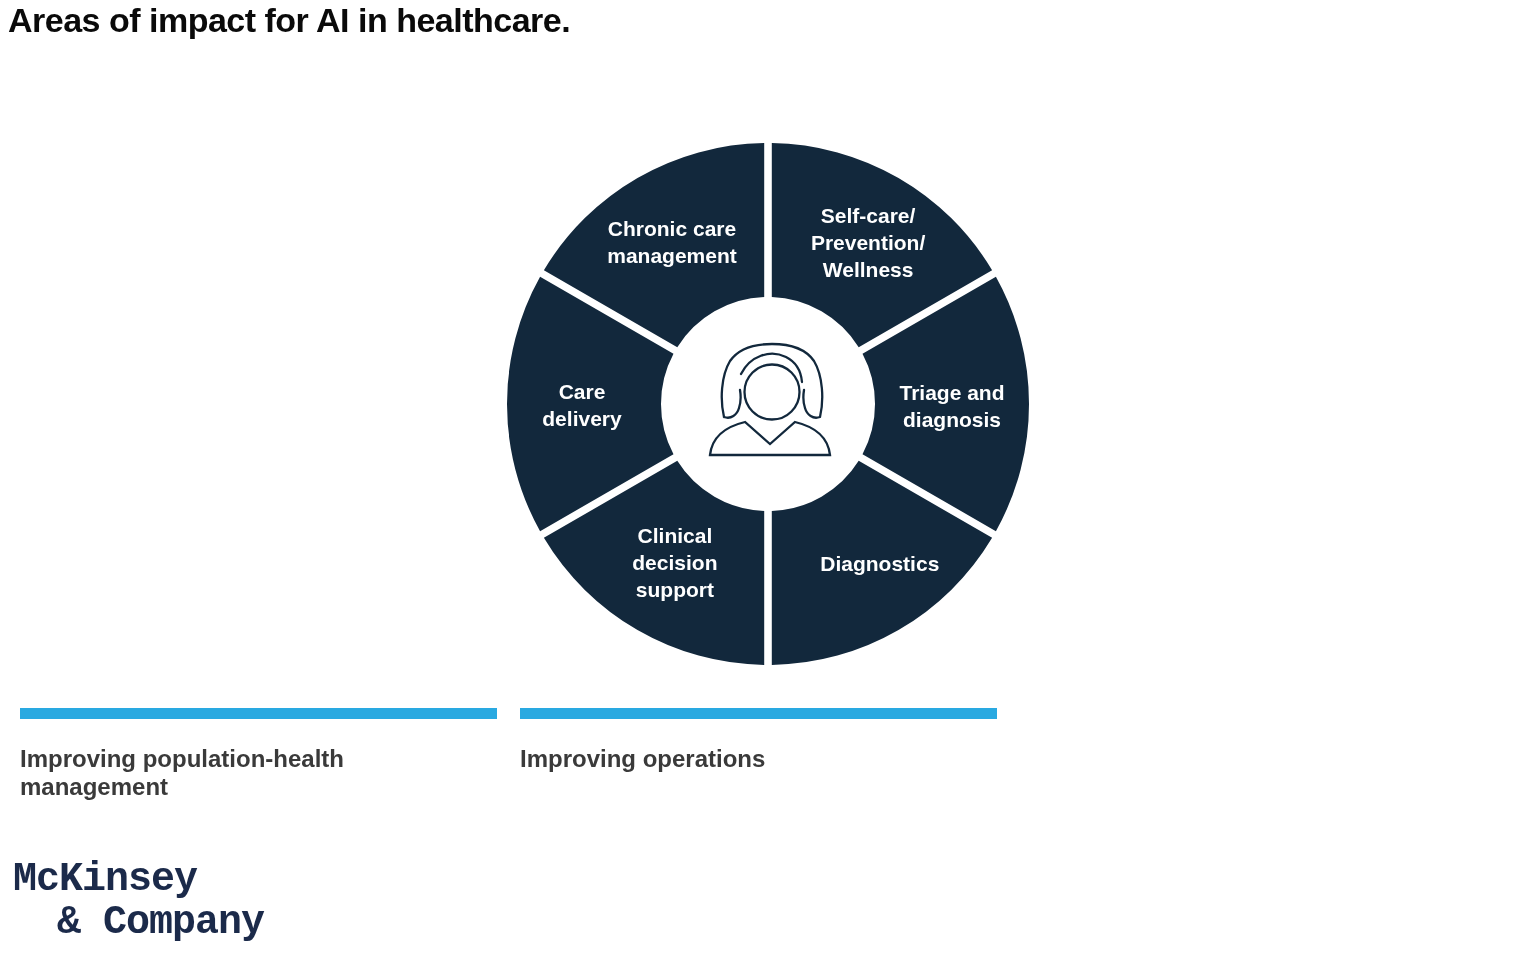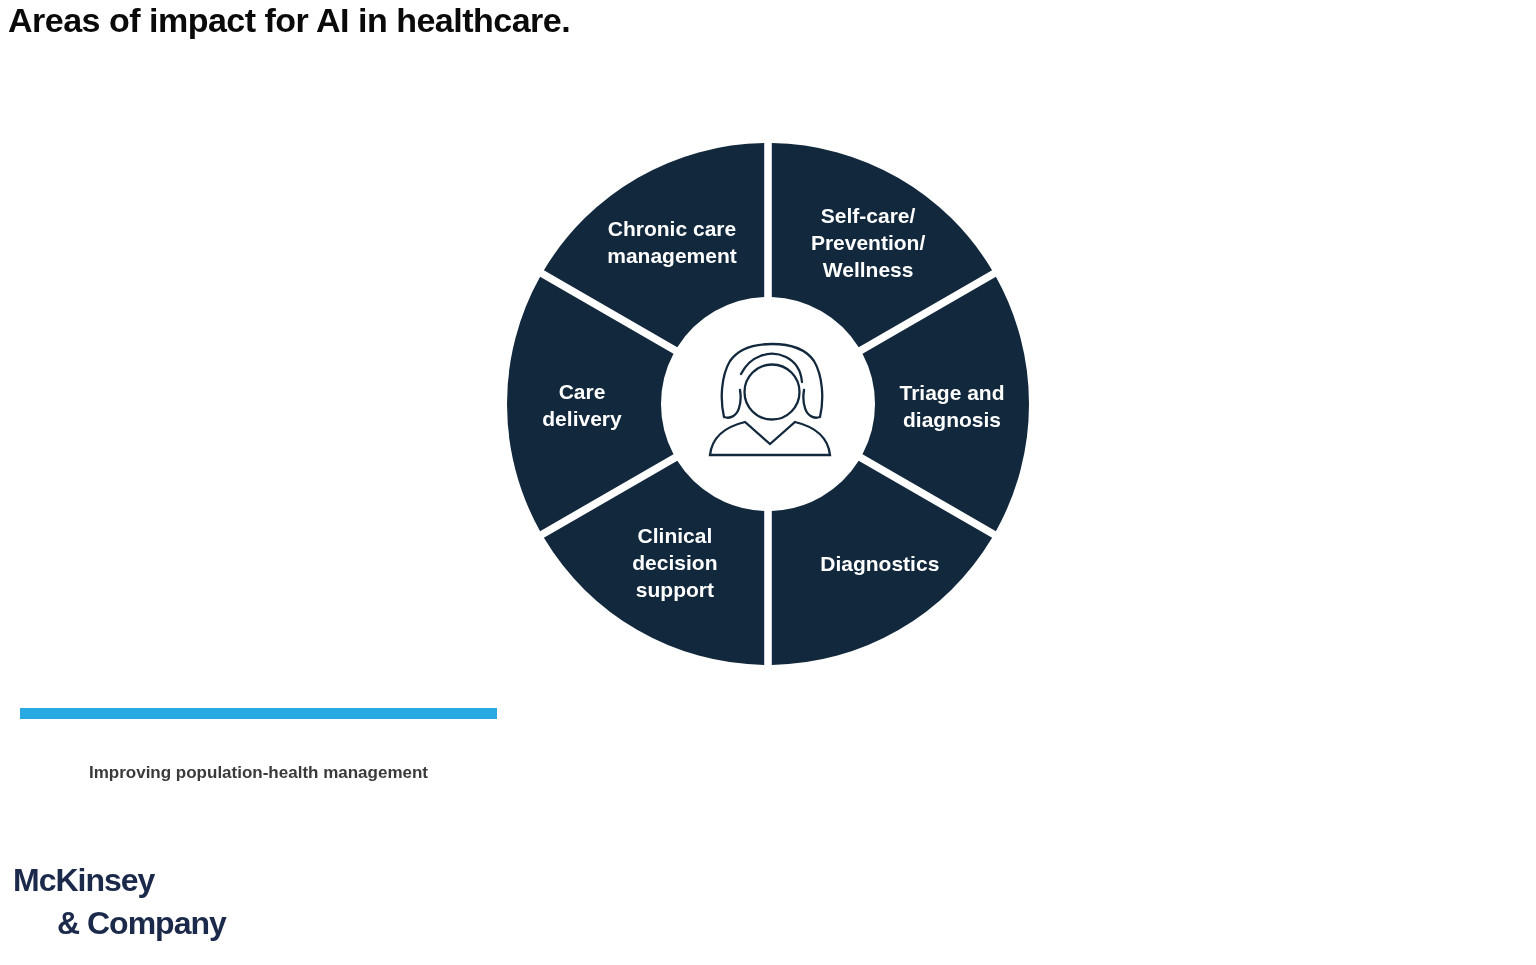--- a/index.html
+++ b/index.html
@@ -47,32 +47,31 @@
     position: absolute;
     top: 708px;
     width: 477px;
   }
   .bar {
     height: 11px;
     width: 100%;
     background: var(--blue, #29A9E1);
   }
   .bar-label {
-    margin-top: 44px;
-    text-align: center;
-    font-size: 17px;
+    margin-top: 26px;
+    font-size: 24px;
     font-weight: bold;
     color: var(--bar-label, #3a3a3a);
   }
   .logo {
     position: absolute;
     left: 13px;
     top: 862px;
-    font-family: Liberation Sans, sans-serif;
-    font-size: 32px;
+    font-family: Liberation Mono, monospace;
+    font-size: 40px;
     font-weight: bold;
     line-height: 36px;
     letter-spacing: -1px;
     color: var(--logo-navy, #1B2A4A);
   }
   .logo-line2 { margin-left: 44px; margin-top: 7px; }
 </style>
 </head>
 <body>
 
@@ -102,19 +101,23 @@
       <circle cx="4" cy="-12" r="27.5"></circle>
       <path d="M -44,13 C -48,-4 -47,-28 -38,-43 C -29,-56 -14,-60 4,-60 C 22,-60 37,-56 46,-43 C 55,-28 56,-4 52,13 C 45,15.5 39,11 37,4 C 35,-2 35,-8 36,-14 M -44,13 C -37,15.5 -31,11 -29,4 C -27,-2 -27,-8 -28,-14 M -27,-30 C -18,-48 2,-55 18,-47 C 28,-42 33,-33 34,-22"></path>
       <path d="M -58,51 C -56,33 -44,23 -23,18 L 2,40 L 27,18 C 48,23 60,33 62,51 Z"></path>
     </g>
   </svg>
 
   <div class="bar-group" style="left:20px">
     <div class="bar"></div>
     <div class="bar-label">Improving population-health management</div>
   </div>
+  <div class="bar-group" style="left:520px">
+    <div class="bar"></div>
+    <div class="bar-label">Improving operations</div>
+  </div>
 
   <div class="logo">
     <div>McKinsey</div>
     <div class="logo-line2">&amp; Company</div>
   </div>
 
 </div>
 
 </body></html>

